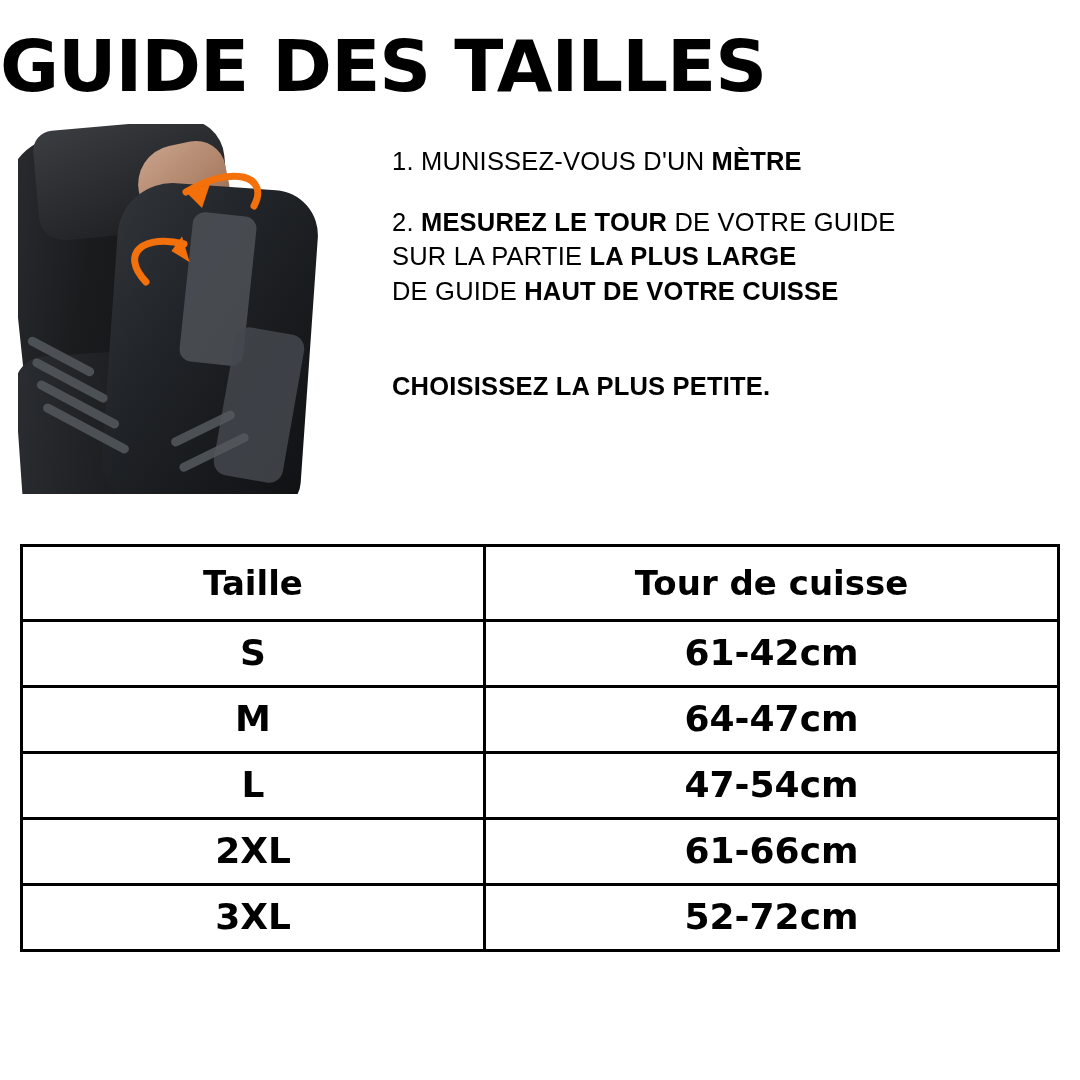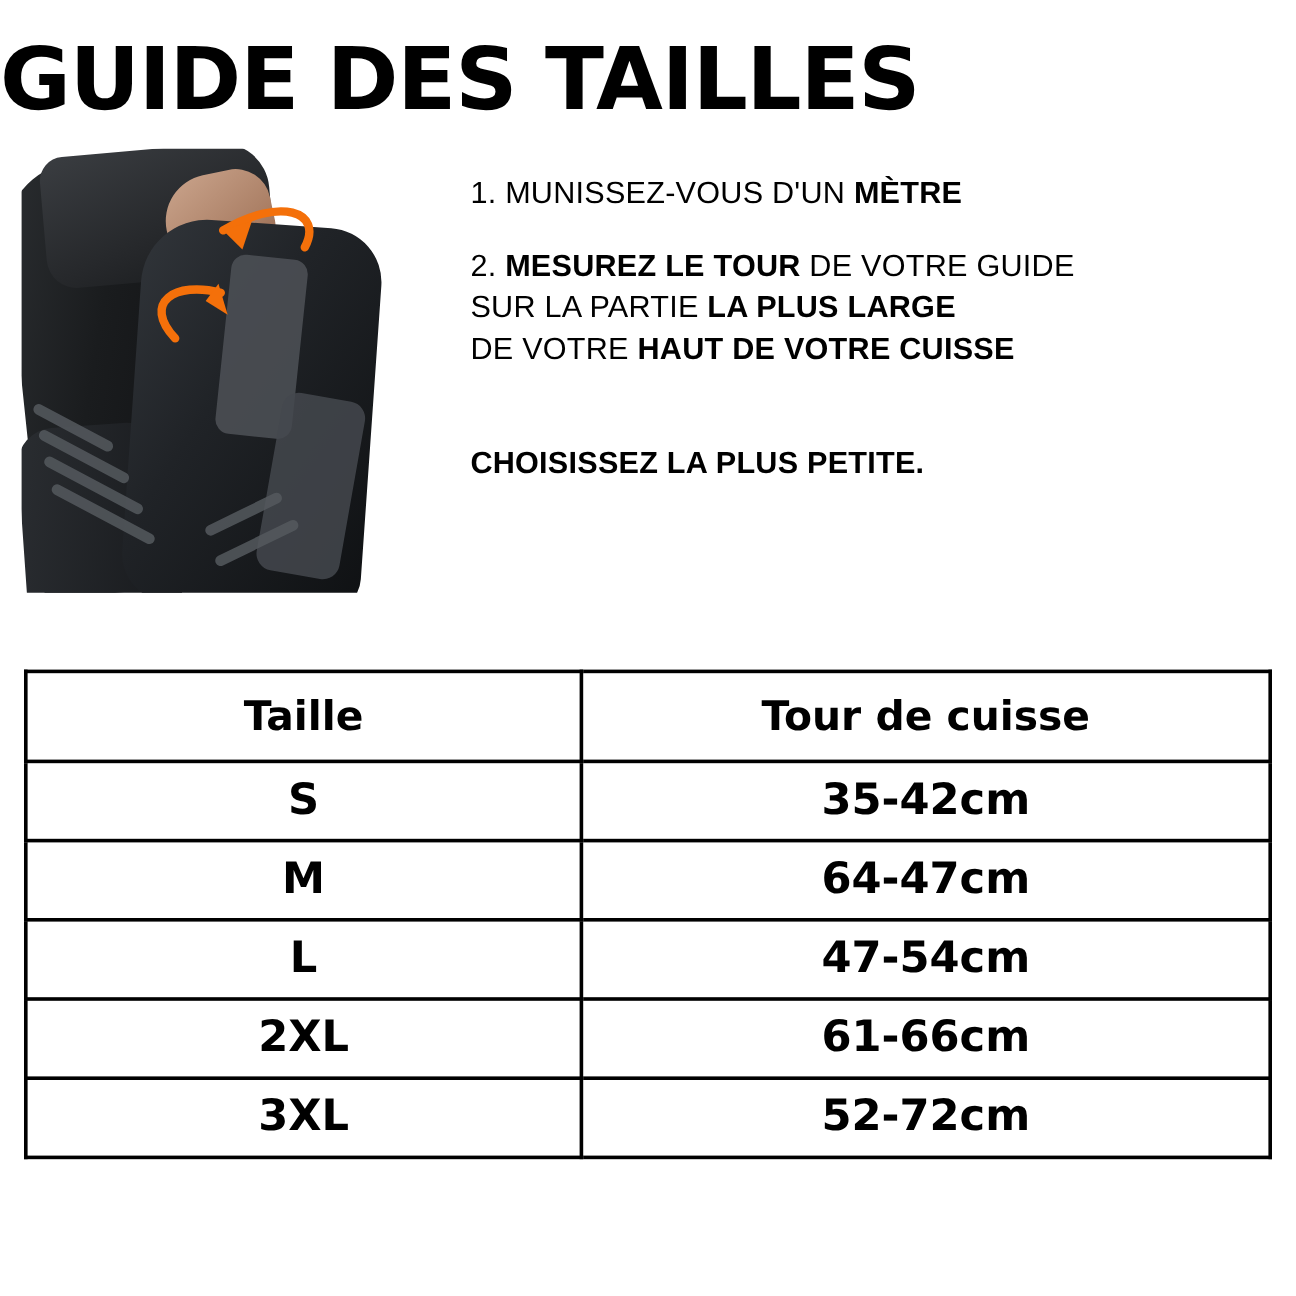--- a/index.html
+++ b/index.html
@@ -150,21 +150,21 @@
     margin: 0 0 26px 0;
   }
   .instructions b {
     font-weight: bold;
   }
 
   
   .size-table {
     position: absolute;
     left: 20px;
-    top: 558px;
+    top: 544px;
     width: 1040px;
     border-collapse: collapse;
     table-layout: fixed;
   }
   .size-table td, .size-table th {
     border: 3px solid #000000;
     text-align: center;
     font-weight: bold;
     font-family: "DejaVu Sans", sans-serif;
   }
@@ -212,40 +212,40 @@
     </div>
   </div>
 
   <div class="instructions">
     <p>
       <span>1. MUNISSEZ-VOUS D'UN </span><b>MÈTRE</b>
     </p>
     <p>
       <span>2. </span><b>MESUREZ LE TOUR</b><span> DE VOTRE GUIDE</span><br>
       <span>SUR LA PARTIE </span><b>LA PLUS LARGE</b><br>
-      <span>DE VOTRE </span><b>HAUT DE VOTRE CUISSE</b>
+      <span>DE GUIDE </span><b>HAUT DE VOTRE CUISSE</b>
     </p>
     <p>
       <br>
       <b>CHOISISSEZ LA PLUS PETITE.</b>
     </p>
   </div>
 </div>
 
 <table class="size-table">
   <thead>
     <tr>
       <th class="col-size">Taille</th>
       <th>Tour de cuisse</th>
     </tr>
   </thead>
   <tbody>
     <tr>
       <td class="col-size">S</td>
-      <td>35-42cm</td>
+      <td>61-42cm</td>
     </tr>
     <tr>
       <td class="col-size">M</td>
       <td>64-47cm</td>
     </tr>
     <tr>
       <td class="col-size">L</td>
       <td>47-54cm</td>
     </tr>
     <tr>

